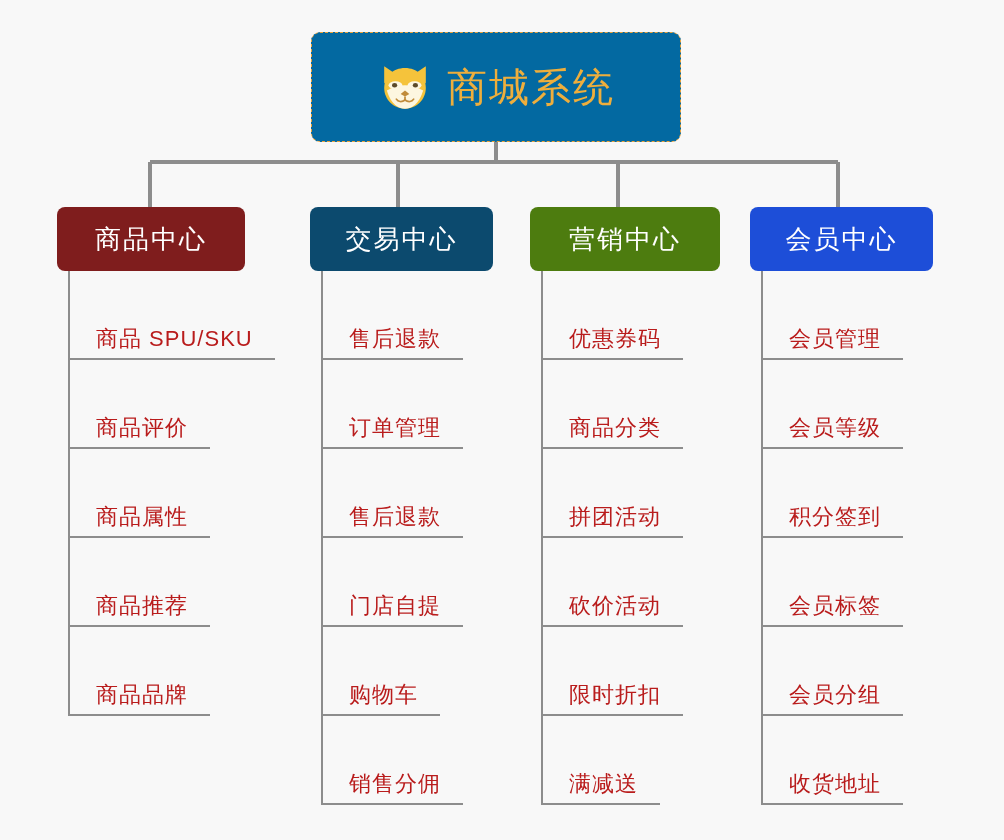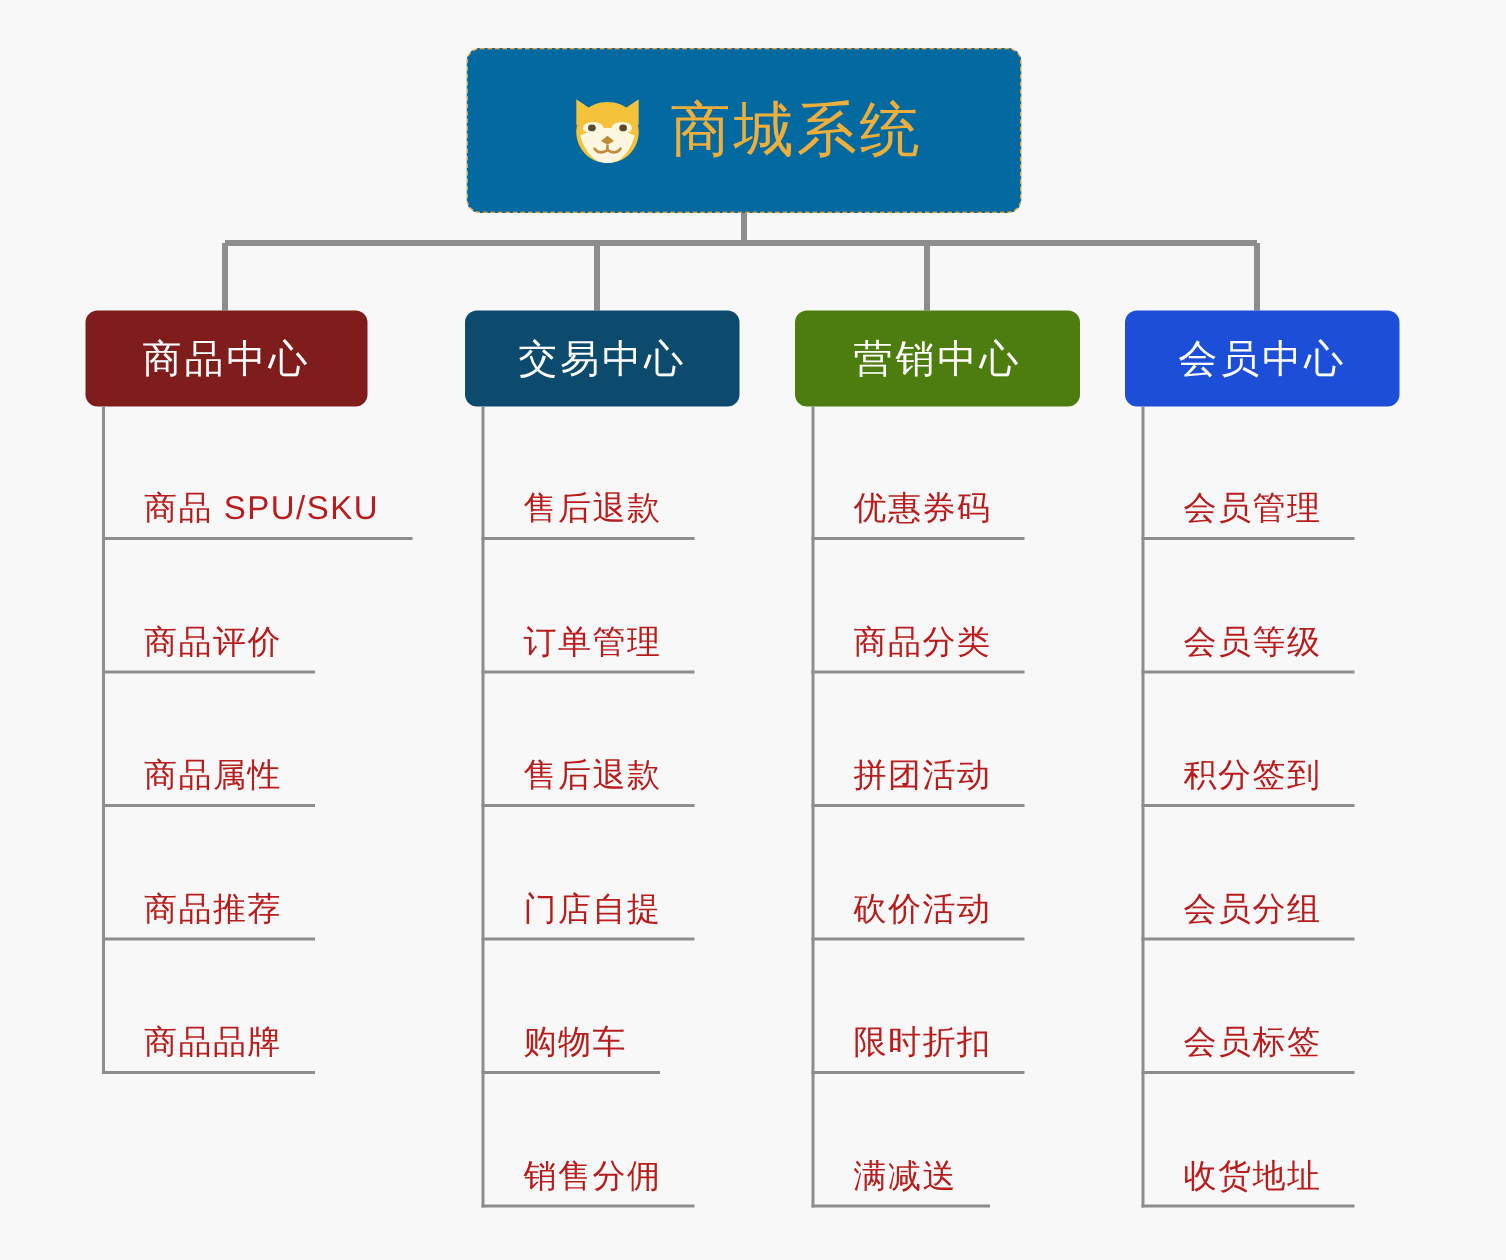--- a/index.html
+++ b/index.html
@@ -239,25 +239,25 @@
         <li class="leaf-item">
             <span class="leaf-label">会员管理</span>
           </li>
         <li class="leaf-item">
             <span class="leaf-label">会员等级</span>
           </li>
         <li class="leaf-item">
             <span class="leaf-label">积分签到</span>
           </li>
         <li class="leaf-item">
+            <span class="leaf-label">会员标签</span>
+          </li>
+        <li class="leaf-item">
             <span class="leaf-label">会员分组</span>
           </li>
         <li class="leaf-item">
-            <span class="leaf-label">会员标签</span>
-          </li>
-        <li class="leaf-item">
             <span class="leaf-label">收货地址</span>
           </li>
       </ul>
     </div>
   </div>
 
 </div>
 
 </body></html>

